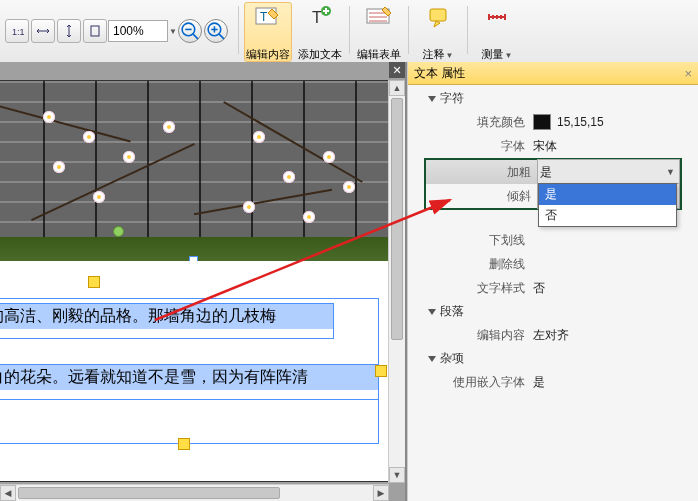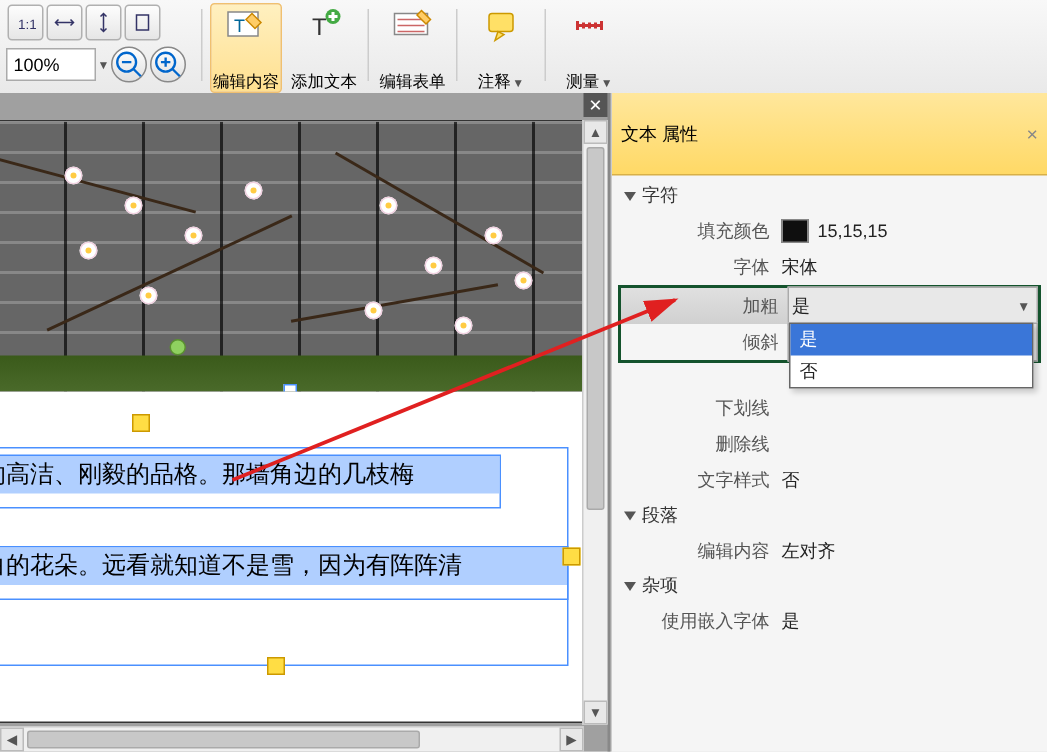--- a/index.html
+++ b/index.html
@@ -1,21 +1,21 @@
 <!DOCTYPE html>
 <html><head>
 <meta charset="utf-8">
 <style>
 html,body{margin:0;padding:0;font-family:"Microsoft YaHei",sans-serif;font-size:12px;background:#fff;width:698px;height:501px;overflow:hidden}
 .toolbar{height:62px;background:linear-gradient(#f8f8f8,#e8e8e8);border-bottom:1px solid #ccc;display:flex;align-items:flex-start;padding:2px 4px;position:relative}
-.tbgroup{display:flex;flex-direction:column;align-items:flex-start;margin-right:6px}
+.tbgroup{display:flex;align-items:flex-end;margin-right:6px}
 .tbrow{display:flex}
 .icon-btn{width:22px;height:22px;border:1px solid #b0b0b0;background:linear-gradient(#fdfdfd,#e6e6e6);border-radius:3px;margin:1px;display:flex;align-items:center;justify-content:center;cursor:pointer}
 .icon-btn svg{width:14px;height:14px}
-.zoom-box{display:flex;align-items:center;margin-top:2px}
+.zoom-box{display:flex;align-items:center;margin-top:16px}
 .zoom-input{width:50px;height:20px;border:1px solid #aaa;background:#fff;font-size:12px;padding:0 4px}
 .round-btn{width:22px;height:22px;border-radius:50%;border:1px solid #888;background:linear-gradient(#fff,#e0e0e0);margin:1px;display:flex;align-items:center;justify-content:center;cursor:pointer}
 .big-btn{display:flex;flex-direction:column;align-items:center;width:46px;height:56px;border:1px solid transparent;border-radius:3px;padding-top:2px;margin:0 2px;cursor:pointer}
 .big-btn.active{border-color:#f0c070;background:linear-gradient(#fff0c0,#ffe090)}
 .big-btn .bicon{width:30px;height:28px;display:flex;align-items:center;justify-content:center}
 .big-btn .blabel{font-size:11px;margin-top:18px}
 .down-arrow{font-size:8px;color:#555;margin-left:1px}
 .sep{width:1px;height:48px;background:#ccc;margin:4px 3px}
 
 .workspace{position:absolute;top:62px;left:0;right:0;bottom:0;display:flex}
@@ -37,23 +37,23 @@
 .sel-rotate{position:absolute;width:9px;height:9px;background:#8fd060;border:1px solid #5a9030;border-radius:50%}
 .textbox{position:absolute;border:1px solid #4a90ff;background:#fff;overflow:hidden}
 .textsel{background:#b0cfff;font-size:16px;color:#000;padding:2px 0}
 .yellow-h{position:absolute;width:10px;height:10px;background:#ffdd44;border:1px solid #cc9900}
 .scrollbar-v{position:absolute;top:18px;right:0;width:16px;bottom:18px;background:#f0f0f0;border-left:1px solid #ccc}
 .scrollbar-h{position:absolute;bottom:0;left:0;right:16px;height:16px;background:#f0f0f0;border-top:1px solid #ccc}
 .scroll-thumb{position:absolute;background:#c8c8c8;border:1px solid #aaa;border-radius:2px}
 .scroll-btn{position:absolute;width:16px;height:16px;background:#e8e8e8;border:1px solid #bbb;display:flex;align-items:center;justify-content:center;font-size:9px;color:#555;box-sizing:border-box}
 
 .props{flex:1;display:flex;flex-direction:column;background:#f5f5f5;border-left:1px solid #ccc}
-.props-title{height:22px;background:linear-gradient(#ffe79c,#ffd966);border-bottom:1px solid #d8b048;display:flex;align-items:center;padding:16px 6px;font-size:12px}
+.props-title{height:22px;background:linear-gradient(#ffe79c,#ffd966);border-bottom:1px solid #d8b048;display:flex;align-items:center;padding:0 6px;font-size:12px}
 .props-title .x{margin-left:auto;cursor:pointer;font-size:13px;color:#888}
-.prop-section{padding:2px 0}
+.prop-section{padding:2px 12px}
 .prop-head{display:flex;align-items:center;padding:3px 8px;font-size:12px;color:#333}
 .tri{display:inline-block;width:0;height:0;border-left:4px solid transparent;border-right:4px solid transparent;border-top:6px solid #555;margin-right:4px;transform:rotate(0)}
 .tri.open{transform:none}
 .prop-row{display:flex;align-items:center;height:24px}
 .prop-label{width:105px;text-align:right;color:#555;font-size:12px;padding-right:6px}
 .prop-value{flex:1;font-size:12px;color:#222;display:flex;align-items:center;height:100%;padding-left:2px}
 .color-swatch{width:16px;height:14px;background:#0f0f0f;border:1px solid #888;margin-right:6px}
 .highlight-row{border:2px solid #14532d;margin:0 4px}
 .highlight-row .prop-value{background:#e8e8e8;border:1px solid #aaa}
 .dropdown{position:absolute;border:1px solid #666;background:#fff;box-shadow:2px 2px 4px rgba(0,0,0,0.2);z-index:10}

